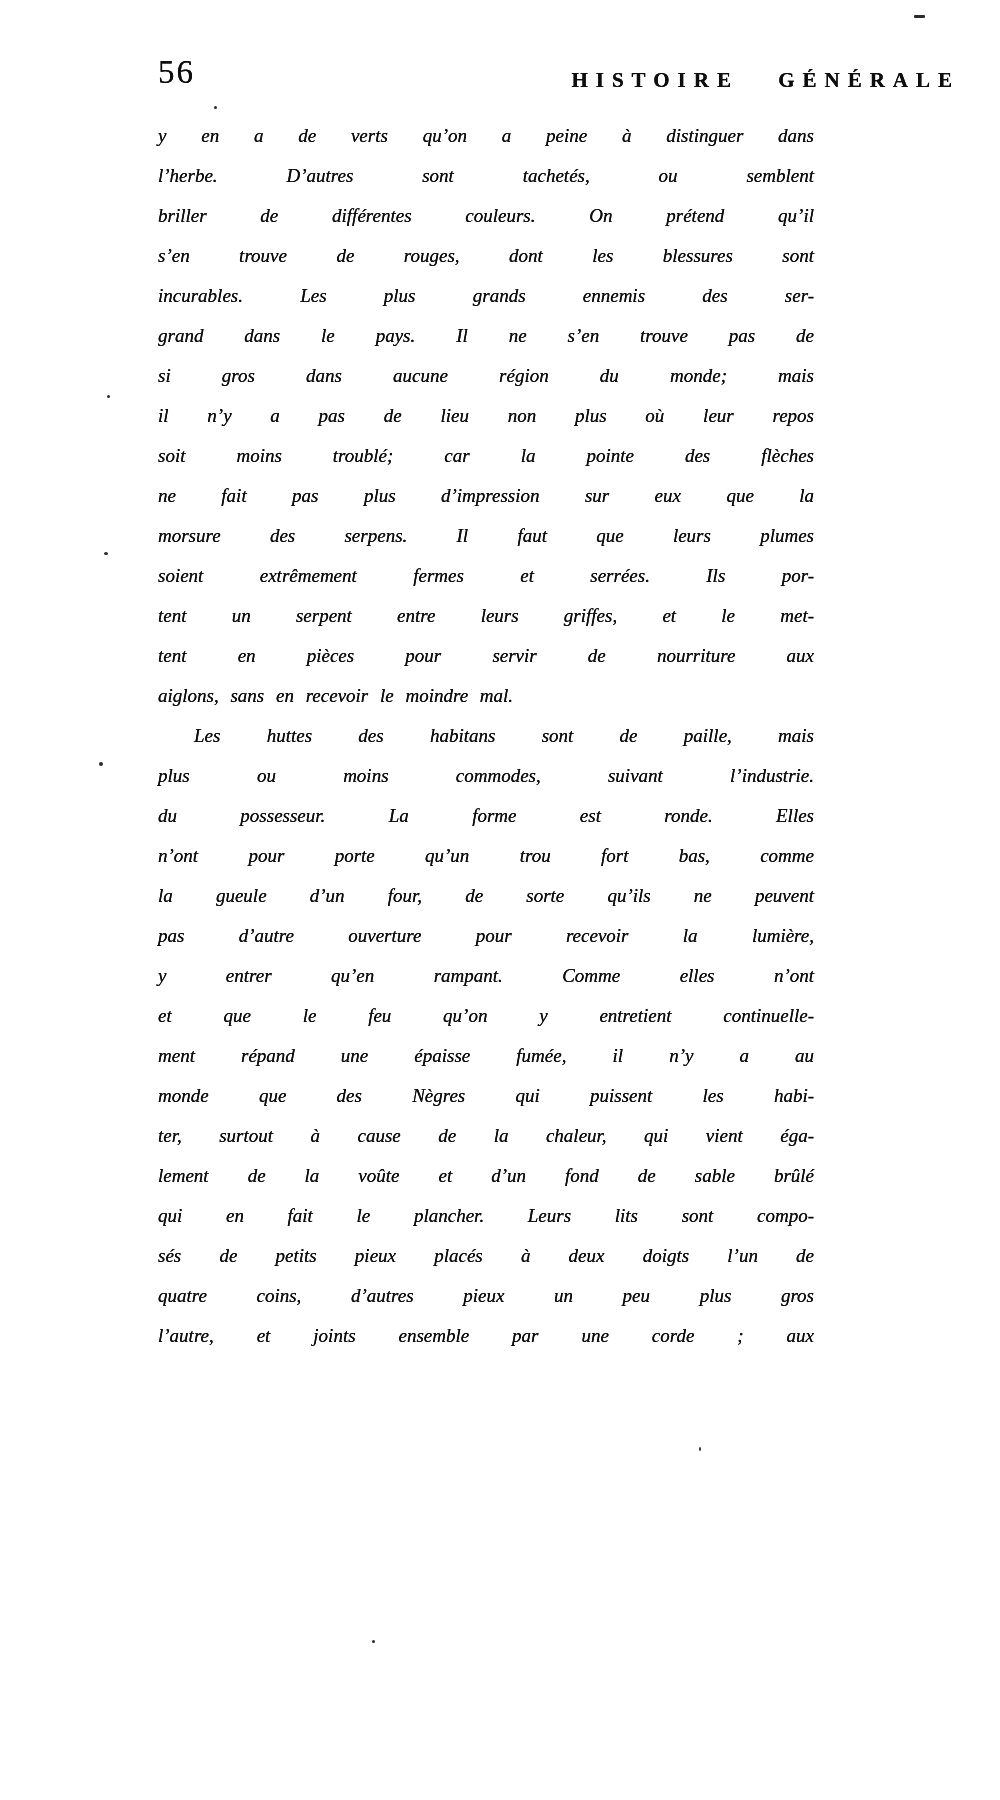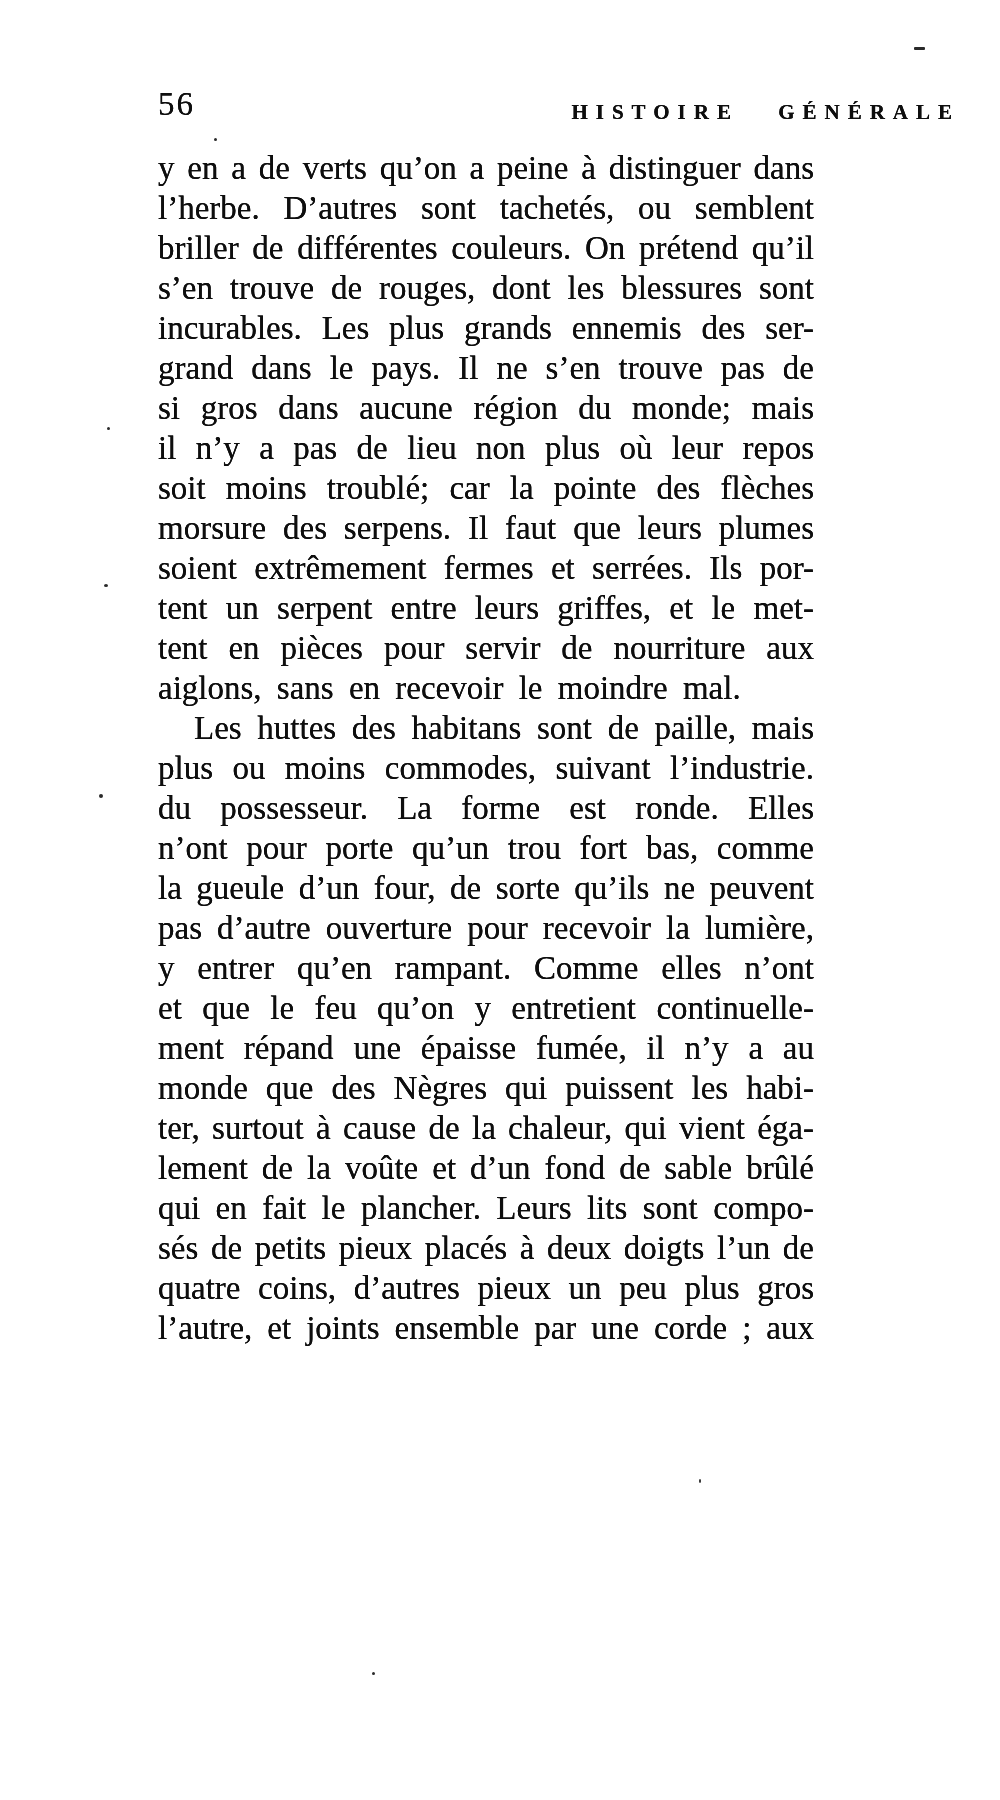--- a/index.html
+++ b/index.html
@@ -12,21 +12,20 @@
     height: 1800px;
     position: relative;
     font-family: "Liberation Serif", "DejaVu Serif", serif;
     color: #0e0e0e;
     overflow: hidden;
   }
   .page {
     position: absolute;
     inset: 0;
     background: #ffffff;
-    margin-top: 32px;
   }
   .page-number {
     position: absolute;
     left: 158px;
     top: 54px;
     font-size: 33px;
     letter-spacing: 2px;
     text-shadow: 0 0 0.4px #000;
   }
   .running-title {
@@ -39,23 +38,24 @@
     font-weight: bold;
     letter-spacing: 8px;
     word-spacing: 26px;
     text-shadow: 0 0 0.3px #000;
   }
   .text-block {
     position: absolute;
     left: 158px;
     top: 116px;
     width: 656px;
-    font-size: 33px;
+    font-size: 19px;
     line-height: 40px;
     text-shadow: 0 0 0.45px #000;
+    font-style: italic;
   }
   .line {
     height: 40px;
     text-align: justify;
     text-align-last: justify;
     white-space: nowrap; 
   }
   .line.no-just {
     text-align: left;
     text-align-last: left;
@@ -84,20 +84,21 @@
   <div class="text-block">
     <div class="line">y en a de verts qu’on a peine à distinguer dans</div>
     <div class="line">l’herbe. D’autres sont tachetés, ou semblent</div>
     <div class="line">briller de différentes couleurs. On prétend qu’il</div>
     <div class="line">s’en trouve de rouges, dont les blessures sont</div>
     <div class="line">incurables. Les plus grands ennemis des ser-</div>
     <div class="line">grand dans le pays. Il ne s’en trouve pas de</div>
     <div class="line">si gros dans aucune région du monde; mais</div>
     <div class="line">il n’y a pas de lieu non plus où leur repos</div>
     <div class="line">soit moins troublé; car la pointe des flèches</div>
+    <div class="line">ne fait pas plus d’impression sur eux que la</div>
     <div class="line">morsure des serpens. Il faut que leurs plumes</div>
     <div class="line">soient extrêmement fermes et serrées. Ils por-</div>
     <div class="line">tent un serpent entre leurs griffes, et le met-</div>
     <div class="line">tent en pièces pour servir de nourriture aux</div>
     <div class="line no-just">aiglons, sans en recevoir le moindre mal.</div>
     <div class="line indent">Les huttes des habitans sont de paille, mais</div>
     <div class="line">plus ou moins commodes, suivant l’industrie.</div>
     <div class="line">du possesseur. La forme est ronde. Elles</div>
     <div class="line">n’ont pour porte qu’un trou fort bas, comme</div>
     <div class="line">la gueule d’un four, de sorte qu’ils ne peuvent</div>

